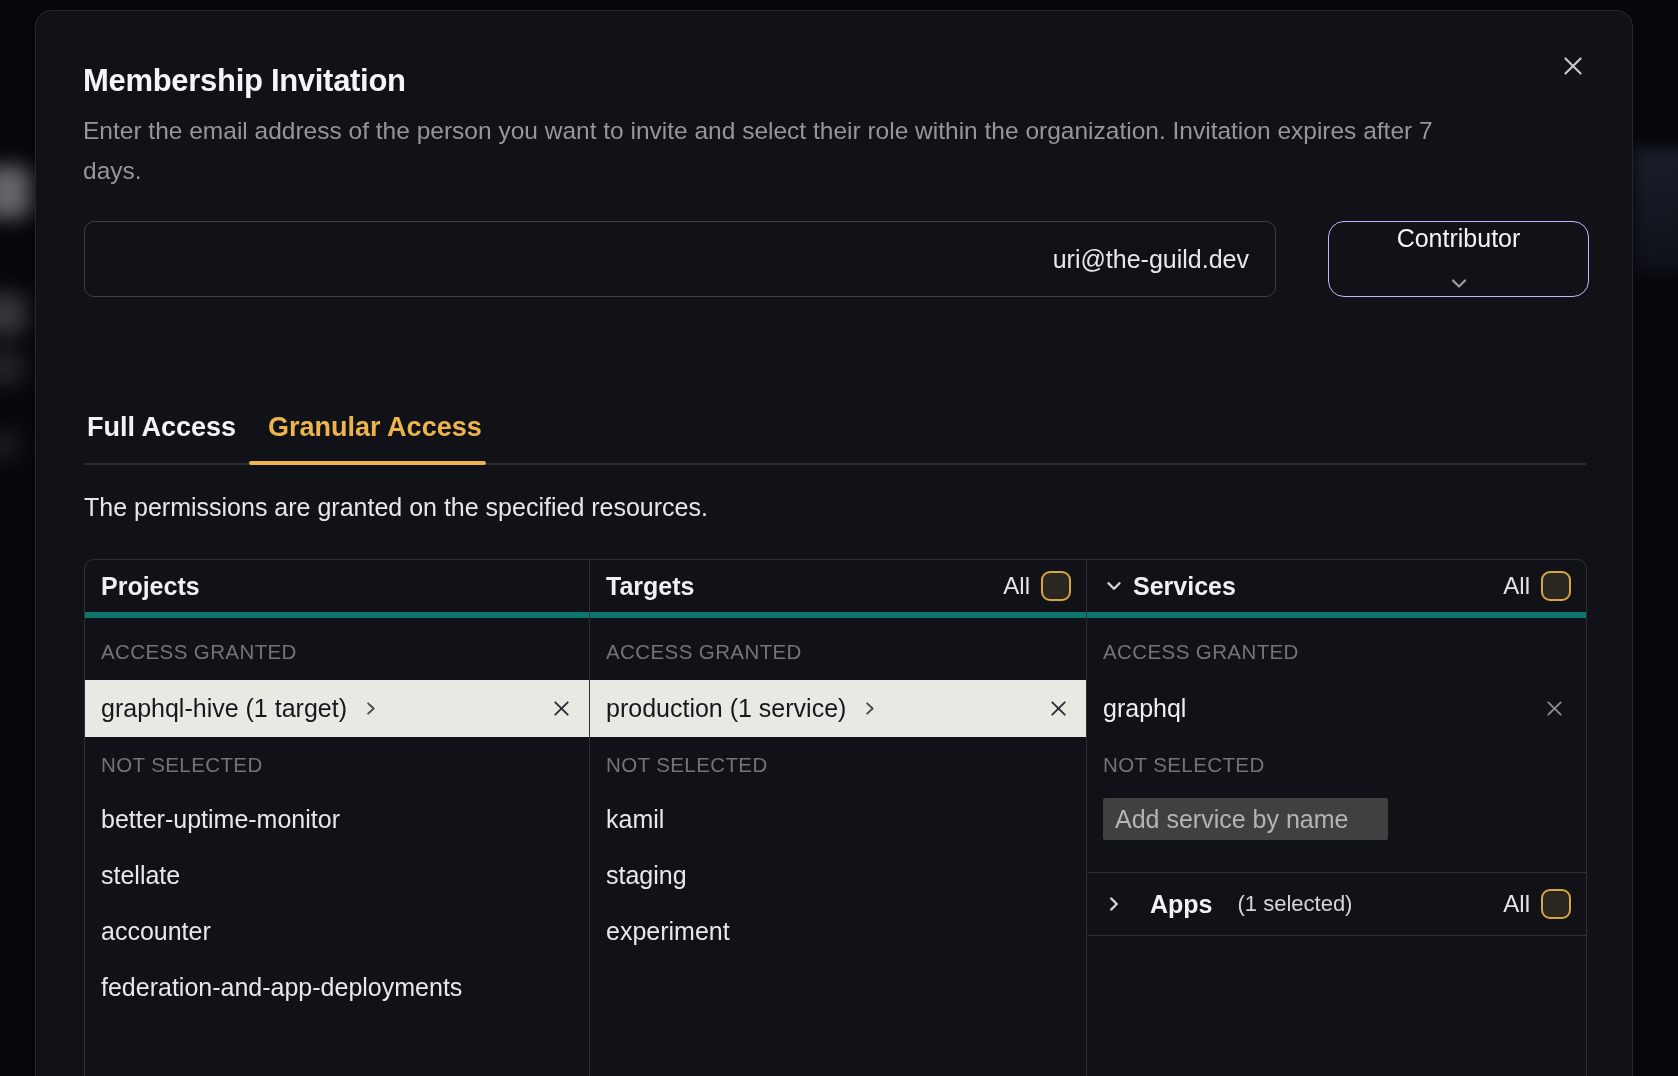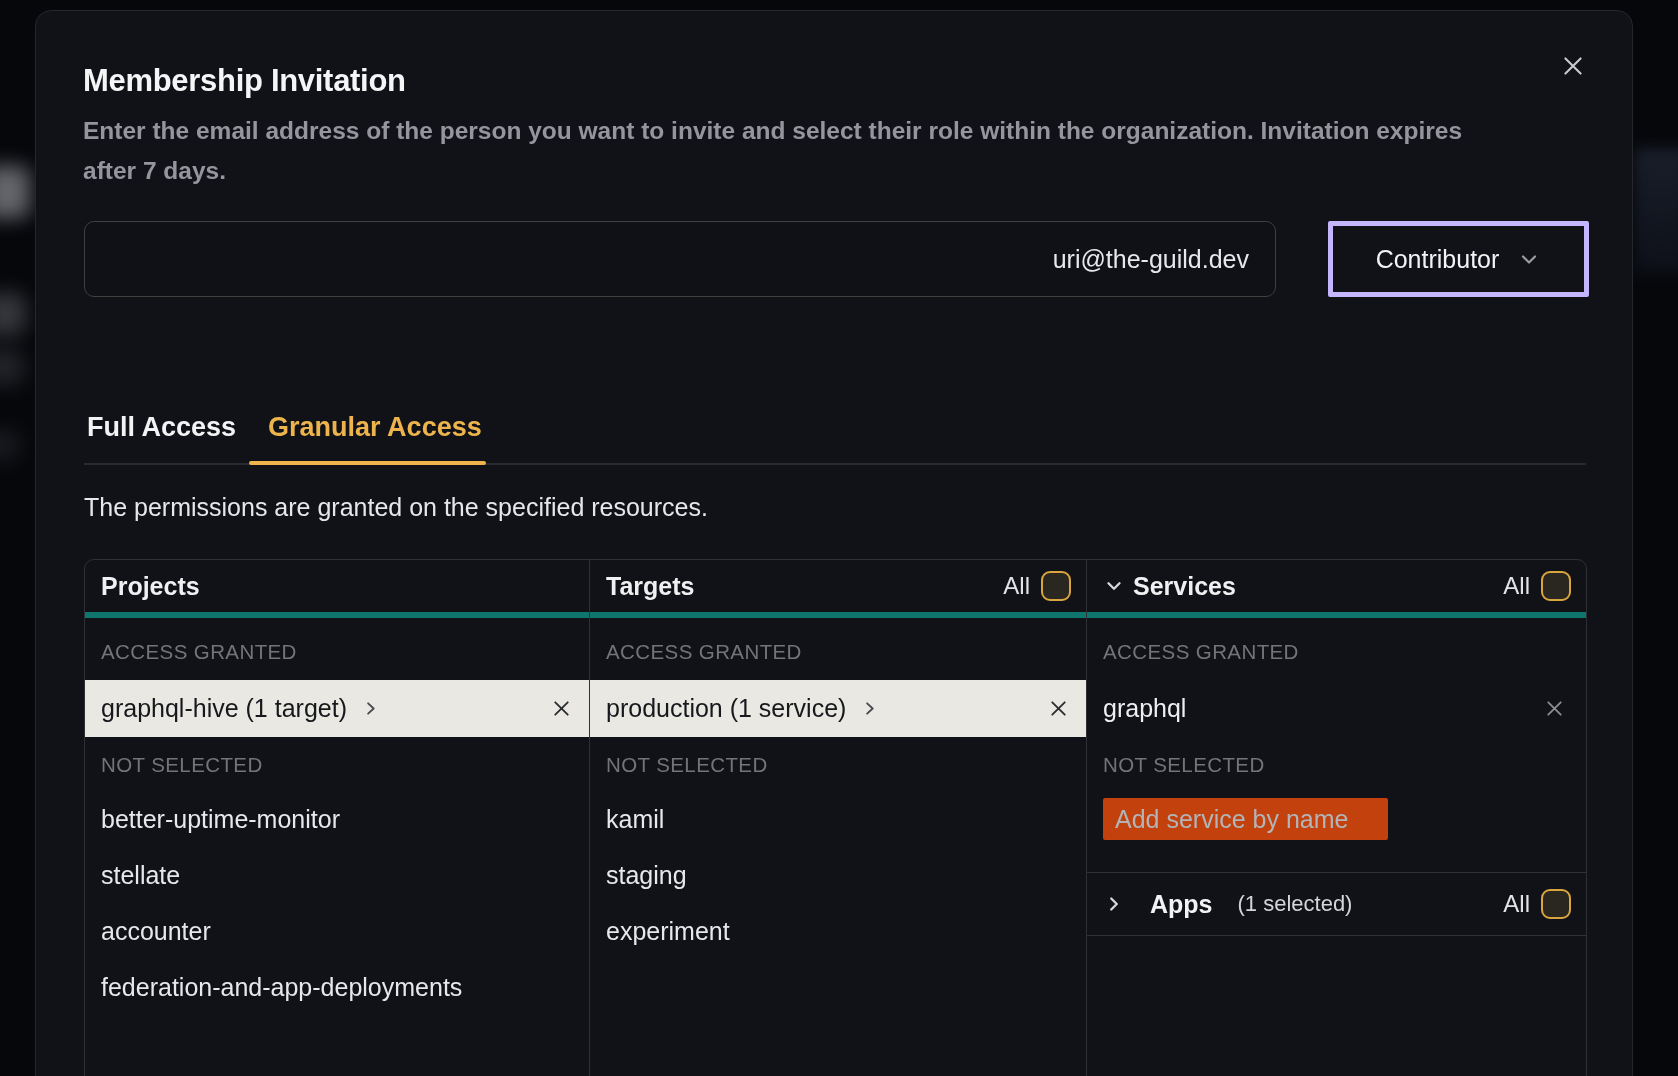--- a/index.html
+++ b/index.html
@@ -18,29 +18,29 @@
 
   .modal { position:absolute; left:35px; top:10px; width:1598px; height:1112px;
     background:#111217; border:1px solid #26272c; border-radius:16px; }
 
   .close-btn { position:absolute; top:38px; right:42px; width:34px; height:34px;
     background:none; border:none; cursor:pointer; display:flex; align-items:center; justify-content:center; }
 
   .title { position:absolute; left:47px; top:52px; font-size:31px; font-weight:700;
     color:#f4f5f7; letter-spacing:-0.3px; }
   .desc { position:absolute; left:47px; top:100px; width:1412px; font-size:24.5px;
-    line-height:40px; color:#95969d; font-weight:700; }
+    line-height:40px; color:#95969d; font-weight:400; }
 
   .email-input { position:absolute; left:48px; top:210px; width:1192px; height:76px;
     background:#101116; border:1px solid #404040; border-radius:10px; color:#e7e8ec;
     font-size:25px; padding:0 26px; font-family:inherit; outline:none;text-align:right; }
   .role-btn { position:absolute; left:1292px; top:210px; width:261px; height:76px;
-    background:none; border:5px solid #c4b5fd; border-radius:2px; color:#f2f3f5;
+    background:none; border:1px solid #c4b5fd; border-radius:16px; color:#f2f3f5;
     font-size:25px; font-family:inherit; display:flex; align-items:center; justify-content:center;
-    gap:18px; cursor:pointer; }
+    gap:18px; cursor:pointer;flex-direction:column; }
 
   .tabs { position:absolute; left:51px; top:401px; display:flex; gap:32px; }
   .tab { font-size:27px; font-weight:700; color:#f2f3f5; cursor:pointer; }
   .tab.active { color:#edb44d; }
   .tabline { position:absolute; left:48px; top:452px; width:1502px; height:2px; background:#2a2b30; }
   .tab-underline { position:absolute; left:213px; top:450px; width:237px; height:4px;
     background:#edb44d; border-radius:3px; }
 
   .note { position:absolute; left:48px; top:482px; font-size:25px; color:#e6e7eb; }
 
@@ -68,21 +68,21 @@
   .grant-row.plain { color:#eceef0; }
   .row-chev { margin-left:14px; display:flex; align-items:center; }
   .row-x { margin-left:auto; background:none; border:none; cursor:pointer;
     display:flex; align-items:center; padding:0; }
 
   .items { margin-top:14px; }
   .item { height:56px; display:flex; align-items:center; padding-left:16px;
     font-size:25px; color:#e7e8eb; cursor:pointer; }
 
   .svc-input { display:block; margin:21px 0 0 16px; width:285px; height:42px;
-    background:#c2410c; border:none; border-radius:2px; color:#e2e3e7; font-size:25px;
+    background:#404040; border:none; border-radius:2px; color:#e2e3e7; font-size:25px;
     padding:0 12px; font-family:inherit; outline:none; }
   .svc-input::placeholder { color:#b3b4b8; opacity:1; }
 
   .apps-row { margin-top:32px; height:64px; border-top:1px solid #2f3035;
     border-bottom:1px solid #2f3035; display:flex; align-items:center;
     padding:0 15px 0 16px; gap:25px; cursor:pointer; }
   .apps-title { font-size:25px; font-weight:700; color:#f2f3f5; }
   .apps-count { font-size:22px; color:#d4d5d9; }
 </style>
 </head>

